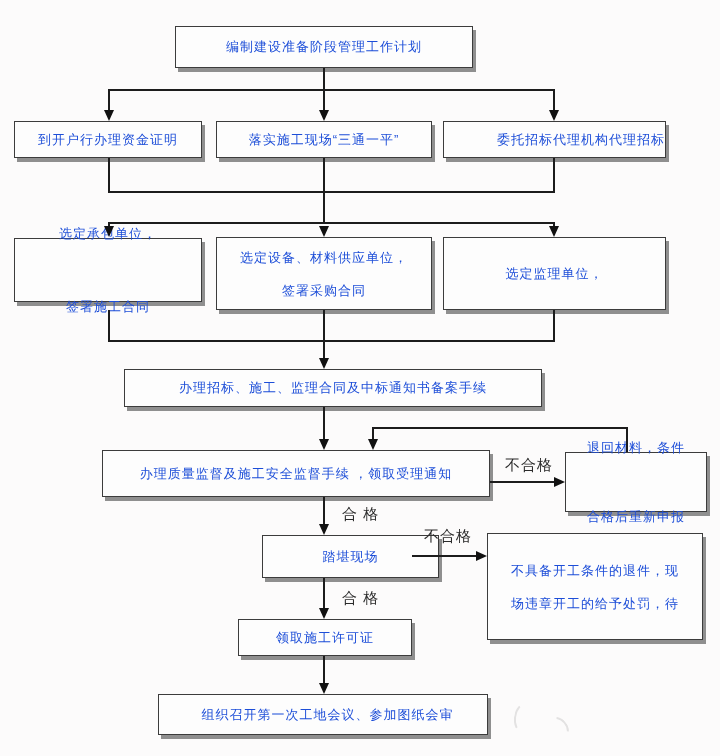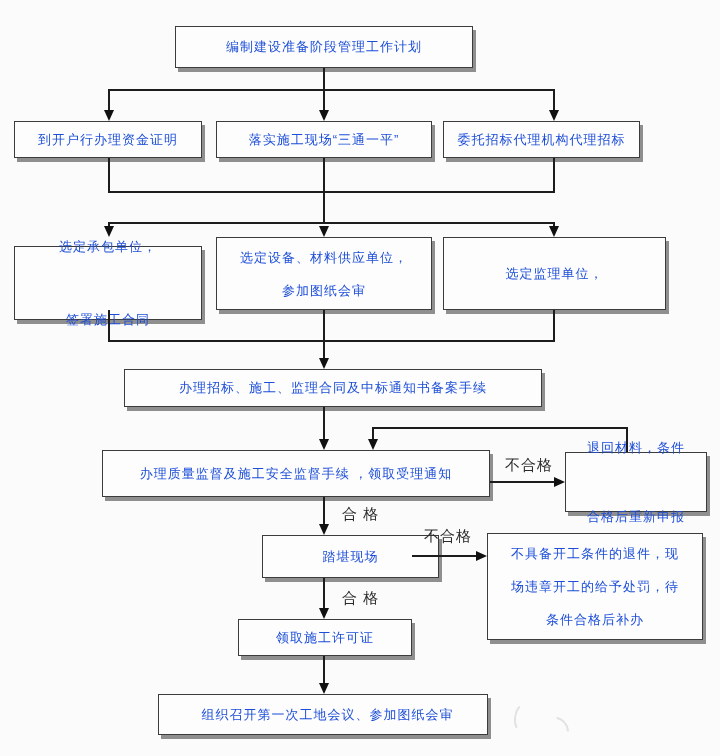--- a/index.html
+++ b/index.html
@@ -69,31 +69,31 @@
   <div class="box" style="left:175px;top:26px;width:298px;height:42px;">
     <div class="ln">编制建设准备阶段管理工作计划</div>
   </div>
 
   <div class="box" style="left:14px;top:121px;width:188px;height:37px;">
     <div class="ln">到开户行办理资金证明</div>
   </div>
   <div class="box" style="left:216px;top:121px;width:216px;height:37px;">
     <div class="ln">落实施工现场“三通一平”</div>
   </div>
-  <div class="box" style="left:443px;top:121px;width:197px;height:37px;">
+  <div class="box" style="left:443px;top:121px;width:223px;height:37px;align-items:flex-end;">
     <div class="ln">委托招标代理机构代理招标</div>
   </div>
 
-  <div class="box two-line" style="left:14px;top:246px;width:188px;height:74px;gap:40px;">
+  <div class="box two-line" style="left:14px;top:238px;width:188px;height:64px;gap:40px;">
     <div class="ln">选定承包单位，</div>
     <div class="ln">签署施工合同</div>
   </div>
   <div class="box two-line" style="left:216px;top:237px;width:216px;height:73px;">
     <div class="ln">选定设备、材料供应单位，</div>
-    <div class="ln">参加图纸会审</div>
+    <div class="ln">签署采购合同</div>
   </div>
   <div class="box two-line" style="left:443px;top:237px;width:223px;height:73px;">
     <div class="ln">选定监理单位，</div>
   </div>
 
   <div class="box" style="left:102px;top:450px;width:388px;height:47px;">
     <div class="ln">办理质量监督及施工安全监督手续 ，领取受理通知</div>
   </div>
 
   <div class="box" style="left:124px;top:369px;width:418px;height:38px;">
@@ -105,21 +105,20 @@
     <div class="ln" style="line-height:27px;">合格后重新申报</div>
   </div>
 
   <div class="box" style="left:235px;top:535px;width:177px;height:43px;margin-left:27px;">
     <div class="ln">踏堪现场</div>
   </div>
 
   <div class="box three-line" style="left:487px;top:533px;width:216px;height:107px;">
     <div class="ln">不具备开工条件的退件，现</div>
     <div class="ln">场违章开工的给予处罚，待</div>
-    <div class="ln">条件合格后补办</div>
   </div>
 
   <div class="box" style="left:238px;top:619px;width:174px;height:37px;">
     <div class="ln">领取施工许可证</div>
   </div>
 
   <div class="box" style="left:158px;top:694px;width:330px;height:41px;padding-left:9px;">
     <div class="ln">组织召开第一次工地会议、参加图纸会审</div>
   </div>
 

